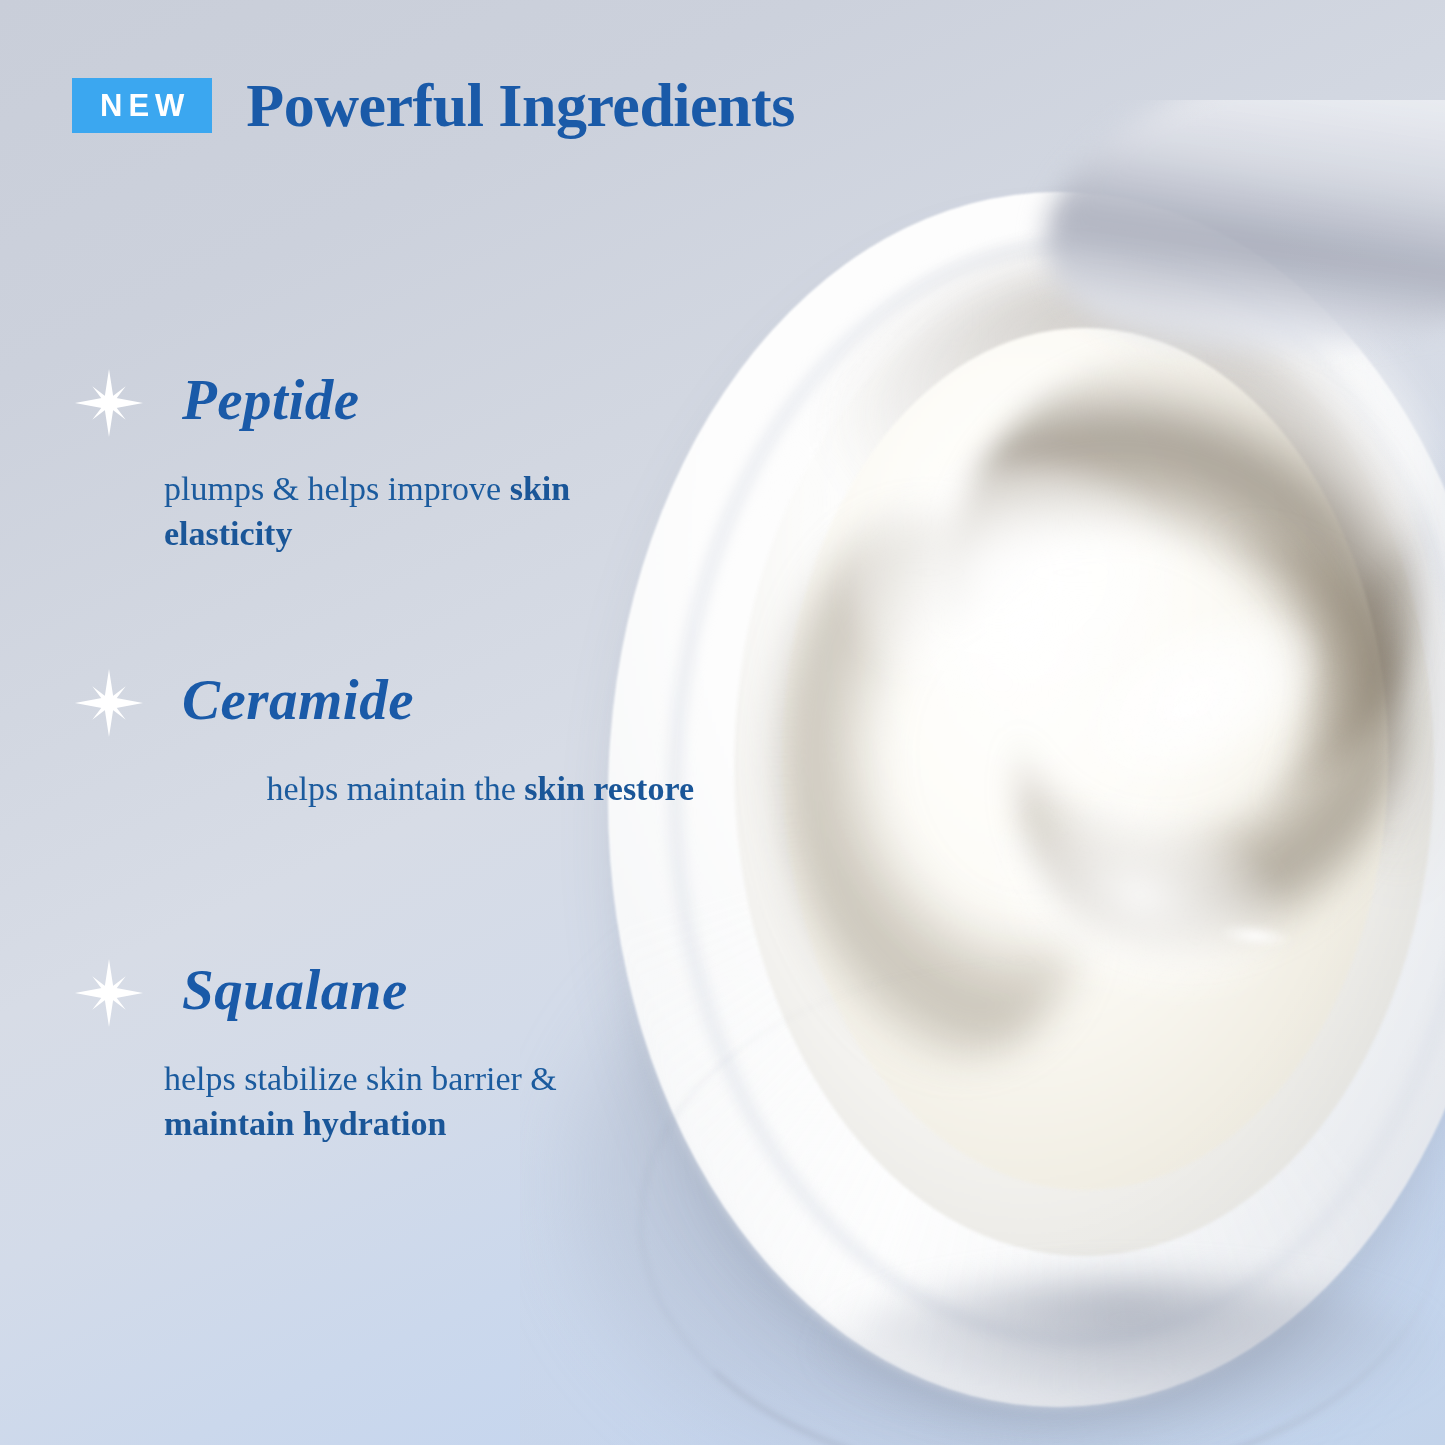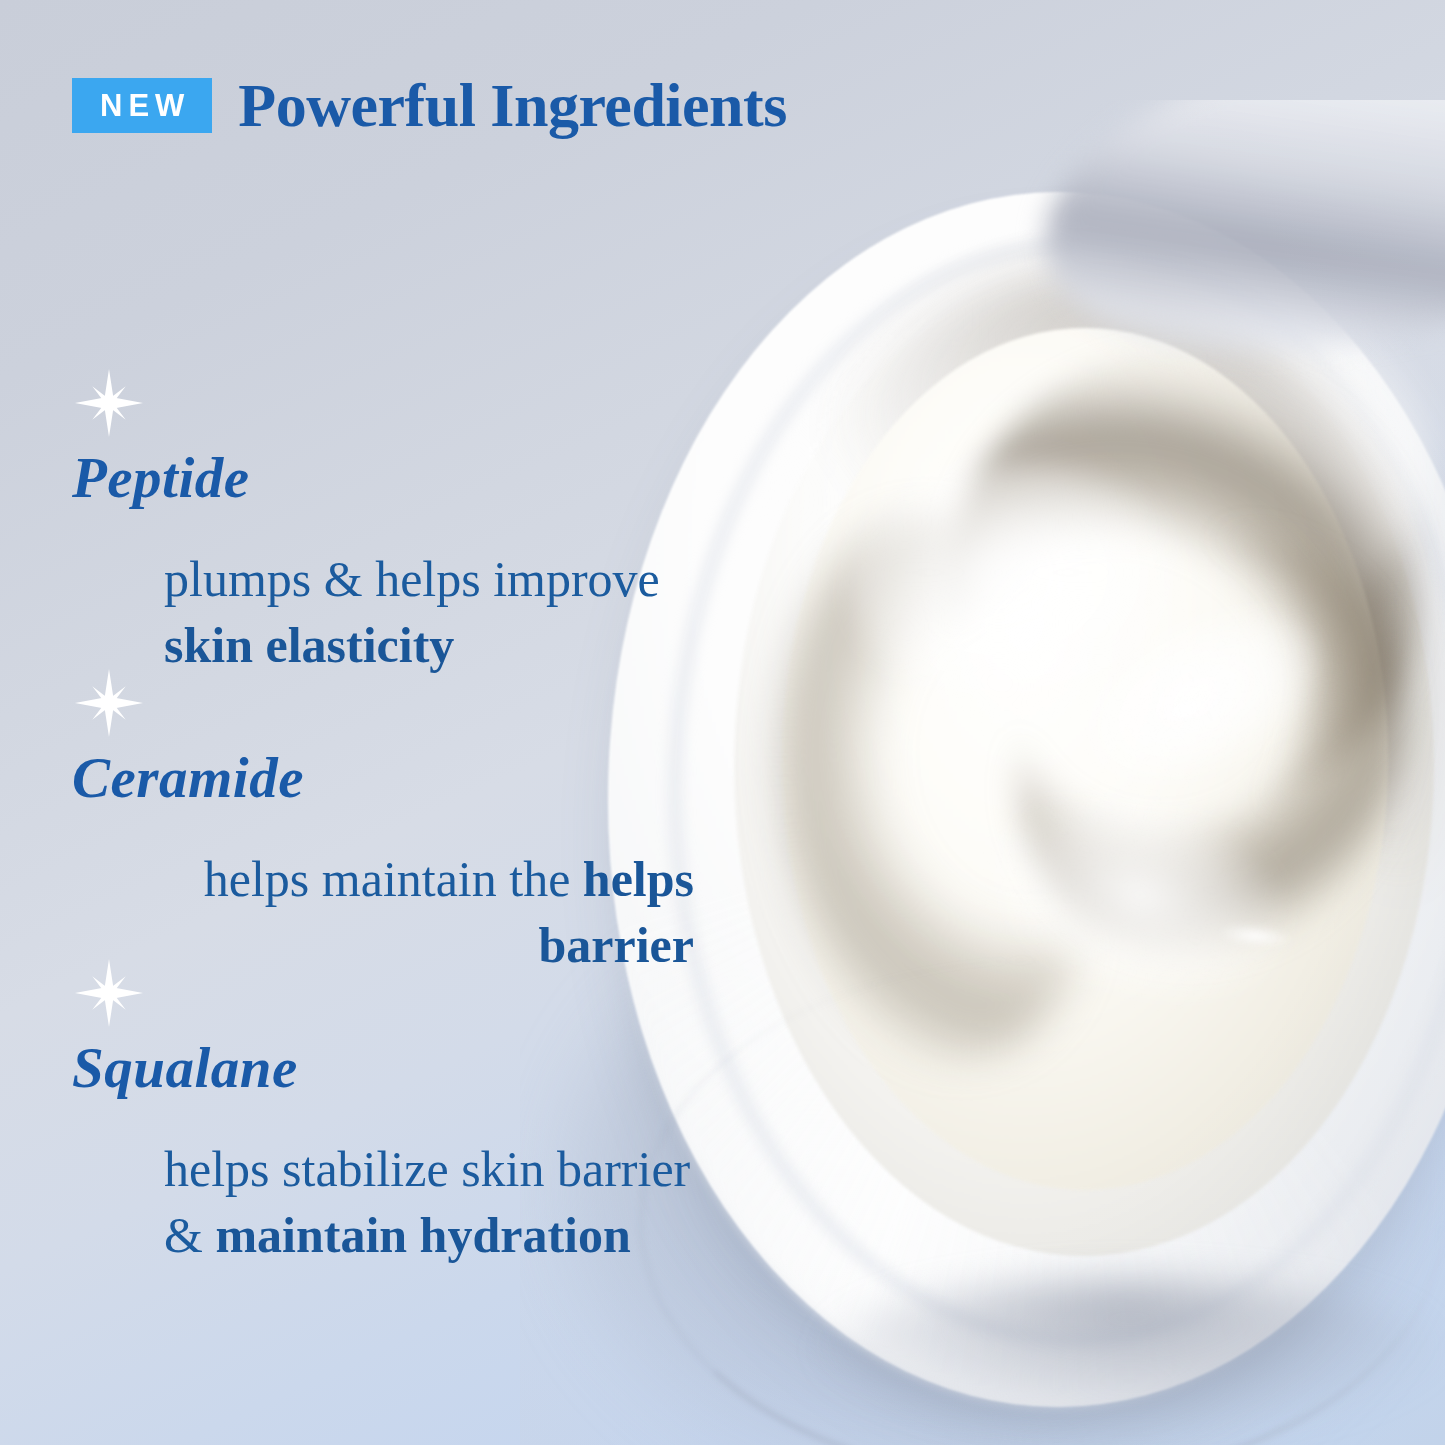--- a/index.html
+++ b/index.html
@@ -211,37 +211,37 @@
 
   #header{position:absolute;left:72px;top:62px;display:flex;align-items:center;gap:26px;}
   #new-badge{
     background:#3ba7f0;color:#fff;
     font-family:"Liberation Sans",sans-serif;
     font-size:31px;font-weight:700;letter-spacing:6px;
     padding:12px 22px 12px 28px;line-height:1;
   }
   #title{
     color:#1a5aa8;font-size:62px;font-weight:700;
-    font-family:"Liberation Serif",serif;letter-spacing:-.5px;white-space:nowrap;
+    font-family:"Liberation Serif",serif;letter-spacing:-.5px;white-space:nowrap;margin-left:8px;
   }
 
   .bullet{position:absolute;left:72px;width:640px;}
   .b1{top:362px;}
   .b2{top:662px;text-align:right;}
   .b3{top:952px;}
 
-  .bullet-head{display:flex;align-items:flex-start;gap:8px;flex-direction:column;}
+  .bullet-head{display:flex;align-items:flex-start;gap:36px;}
   .spark{width:74px;height:74px;flex:0 0 74px;margin-top:-4px;}
   .ing-name{
     color:#1a5aa8;font-size:57px;font-weight:700;font-style:italic;
     font-family:"Liberation Serif",serif;line-height:1.05;letter-spacing:.5px;
   }
   .ing-desc{
-    margin-left:92px;margin-top:38px;
-    color:#1b5b9e;font-size:50px;line-height:1.33;
+    margin-left:92px;margin-top:26px;
+    color:#1b5b9e;font-size:34px;line-height:1.33;
     font-family:"Liberation Serif",serif;max-width:530px;
   }
   .ing-desc b{font-weight:700;color:#1a5698;}
 </style>
 </head>
 <body>
 
 <div id="stage">
 
   <div id="photo">
@@ -285,21 +285,21 @@
     </div>
 
     <div class="bullet b2">
       <div class="bullet-head">
         <svg class="spark" viewBox="0 0 100 100">
           <path fill="#ffffff" d="M50 4 L55.5 40 L58 43 L96 50 L58 57 L55.5 60 L50 96 L44.5 60 L42 57 L4 50 L42 43 L44.5 40 Z"></path>
           <path fill="#ffffff" d="M50 18 L53.5 44 L56 46.5 L82 50 L56 53.5 L53.5 56 L50 82 L46.5 56 L44 53.5 L18 50 L44 46.5 L46.5 44 Z" transform="rotate(45 50 50)"></path>
         </svg>
         <span class="ing-name">Ceramide</span>
       </div>
-      <div class="ing-desc"><span>helps maintain the </span><b>helps barrier</b></div>
+      <div class="ing-desc"><span>helps maintain the </span><b>skin restore</b></div>
     </div>
 
     <div class="bullet b3">
       <div class="bullet-head">
         <svg class="spark" viewBox="0 0 100 100">
           <path fill="#ffffff" d="M50 4 L55.5 40 L58 43 L96 50 L58 57 L55.5 60 L50 96 L44.5 60 L42 57 L4 50 L42 43 L44.5 40 Z"></path>
           <path fill="#ffffff" d="M50 18 L53.5 44 L56 46.5 L82 50 L56 53.5 L53.5 56 L50 82 L46.5 56 L44 53.5 L18 50 L44 46.5 L46.5 44 Z" transform="rotate(45 50 50)"></path>
         </svg>
         <span class="ing-name">Squalane</span>
       </div>

